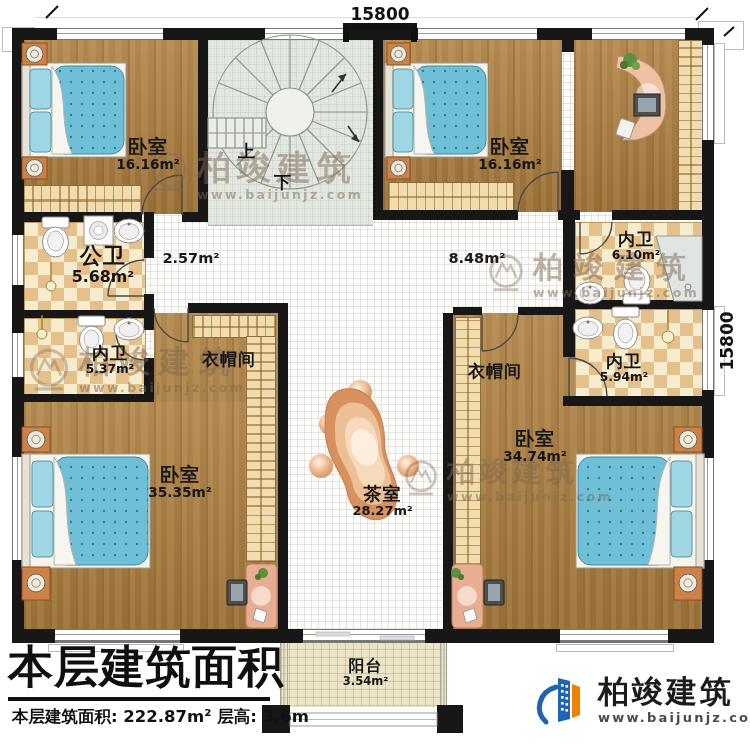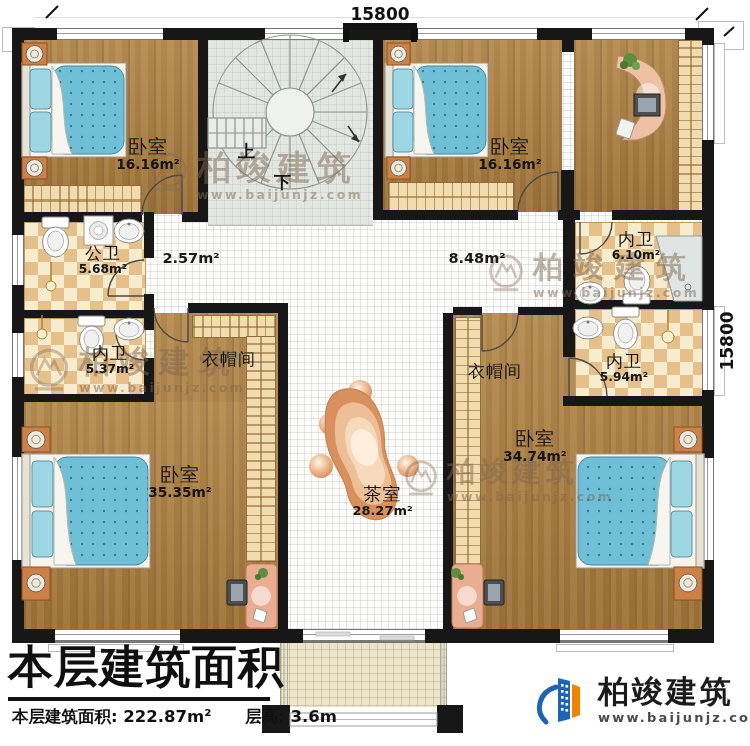--- a/index.html
+++ b/index.html
@@ -29,38 +29,38 @@
     background-size:8px 8px;border-left:1px solid #a9a28a;border-right:1px solid #a9a28a;}
   
   .wrd{position:absolute;background-color:#f0dcae;border:1px solid #8f6d38;
     background-image:repeating-linear-gradient(90deg,rgba(140,95,35,.55) 0 1.5px,transparent 1.5px 9px),
       linear-gradient(to bottom,transparent 46%,rgba(140,95,35,.55) 46% 55%,transparent 55%);}
   .wrdv{position:absolute;background-color:#f0dcae;border:1px solid #8f6d38;
     background-image:repeating-linear-gradient(0deg,rgba(140,95,35,.55) 0 1.5px,transparent 1.5px 9px),
       linear-gradient(to right,transparent 46%,rgba(140,95,35,.55) 46% 55%,transparent 55%);}
   
   .rlabel{position:absolute;text-align:center;color:#151515;line-height:1.1;}
-  .rname{font-weight:400;font-size:1em;letter-spacing:1px;}
+  .rname{font-weight:700;font-size:1em;letter-spacing:1px;}
   .rarea{font-weight:700;font-size:.72em;}
   .harea{position:absolute;font-weight:700;font-size:14.5px;color:#1a1a1a;text-align:center;}
   .updown{position:absolute;font-weight:800;font-size:17px;color:#111;}
   
   .dim{position:absolute;font-weight:700;font-size:17px;color:#111;text-align:center;}
   
   .wm{position:absolute;display:flex;align-items:flex-start;gap:7px;color:rgba(128,103,82,.50);pointer-events:none;}
   .wm svg{flex:0 0 auto;opacity:.75;}
   .wm-name{font-weight:800;letter-spacing:6px;line-height:1;white-space:nowrap;}
   .wm-url{font-weight:700;font-size:12.5px;letter-spacing:2.4px;margin-top:3px;white-space:nowrap;}
   
   .tb{position:absolute;left:8px;top:642px;display:flex;align-items:baseline;color:#0f0f0f;}
   .tb-title{font-size:45px;font-weight:900;letter-spacing:1px;line-height:1.1;}
   .tb-scale{font-size:37px;font-weight:700;margin-left:16px;}
   .tb-underline{position:absolute;left:8px;top:697px;width:262px;height:4px;background:#111;}
   .tb-info{position:absolute;left:12px;top:706px;font-size:16.5px;font-weight:700;color:#111;white-space:nowrap;}
-  .tb-info span + span{margin-left:28px;}
+  .tb-info span + span{}
   
   .brandbox{position:absolute;left:534px;top:672px;display:flex;align-items:center;gap:8px;}
   .brandname{font-size:31px;font-weight:900;letter-spacing:3px;color:#1b1b1b;line-height:1;}
   .brandurl{font-size:13px;font-weight:800;letter-spacing:2.2px;color:#4a4a4a;margin-top:3px;}
   svg.overlay{position:absolute;left:0;top:0;pointer-events:none;}
   .guide{position:absolute;background:#dadada;}
 </style>
 </head>
 <body>
 
@@ -417,21 +417,21 @@
   <div class="rlabel" style="left:93px;top:136px;width:110px;font-size:19px;">
     <div class="rname">卧室</div>
       <div class="rarea">16.16m²</div>
     </div>
   <div class="rlabel" style="left:455px;top:136px;width:110px;font-size:19px;">
     <div class="rname">卧室</div>
       <div class="rarea">16.16m²</div>
     </div>
   <div class="updown" style="left:238px;top:140px;">上</div>
   <div class="updown" style="left:274px;top:171px;">下</div>
-  <div class="rlabel" style="left:63px;top:244px;width:80px;font-size:17px;">
+  <div class="rlabel" style="left:63px;top:244px;width:80px;font-size:22px;">
     <div class="rname">公卫</div>
       <div class="rarea">5.68m²</div>
     </div>
   <div class="harea" style="left:162px;top:250px;width:58px;">2.57m²</div>
   <div class="harea" style="left:442px;top:250px;width:70px;">8.48m²</div>
   <div class="rlabel" style="left:70px;top:344px;width:80px;font-size:17px;">
     <div class="rname">内卫</div>
       <div class="rarea">5.37m²</div>
     </div>
   <div class="rlabel" style="left:596px;top:230px;width:80px;font-size:17px;">
@@ -452,20 +452,24 @@
     <div class="rname">卧室</div>
       <div class="rarea">35.35m²</div>
     </div>
   <div class="rlabel" style="left:480px;top:428px;width:110px;font-size:19px;">
     <div class="rname">卧室</div>
       <div class="rarea">34.74m²</div>
     </div>
   <div class="rlabel" style="left:340px;top:484px;width:85px;font-size:18px;">
     <div class="rname">茶室</div>
       <div class="rarea">28.27m²</div>
+    </div>
+  <div class="rlabel" style="left:328px;top:657px;width:75px;font-size:16px;">
+    <div class="rname">阳台</div>
+      <div class="rarea">3.54m²</div>
     </div>
 
   <div class="dim" style="left:342px;top:4px;width:76px;">15800</div>
   <div class="dim" style="left:687px;top:331px;width:80px;transform:rotate(-90deg);">15800</div>
 
   <div class="tb">
     <span class="tb-title">本层建筑面积</span>
   </div>
   <div class="tb-underline"></div>
   <div class="tb-info">

